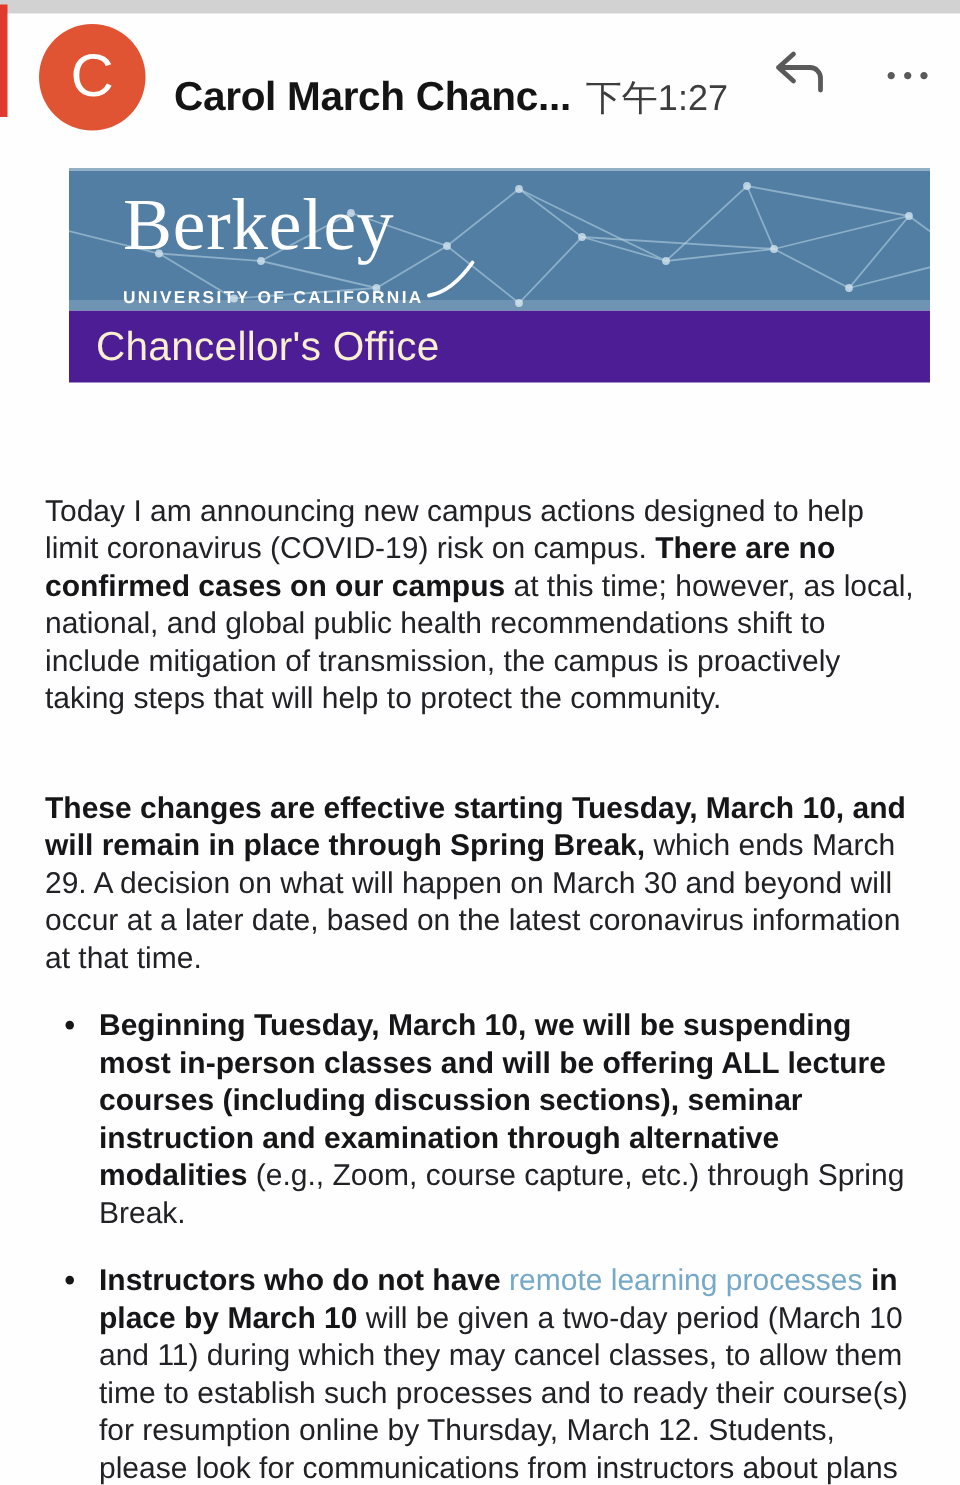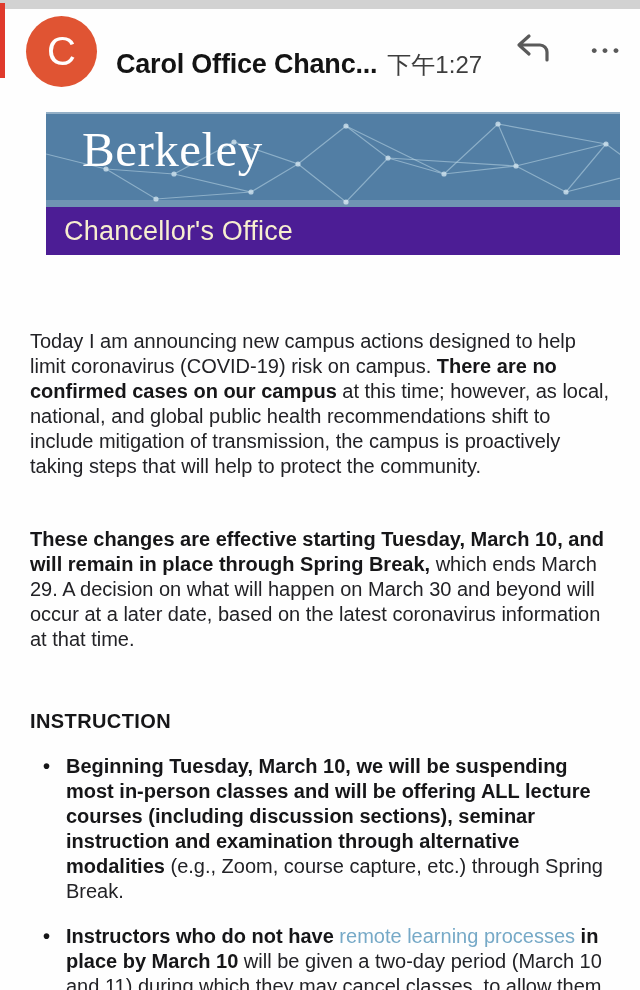--- a/index.html
+++ b/index.html
@@ -69,21 +69,21 @@
 
 <div class="screen">
   <div class="top-strip"></div>
   <div class="red-strip"></div>
 
   <div class="mail-header">
     <div class="avatar">C</div>
 
     <div class="hdr-text">
       <div class="hdr-row1">
-        <span class="sender">Carol Office Chanc...</span>
+        <span class="sender">Carol March Chanc...</span>
         <span class="time">下午1:27</span>
       </div>
     </div>
 
     <div class="hdr-actions">
       <button class="icon-btn" aria-label="reply">
         <span>
           <svg width="40" height="34" viewBox="0 0 40 34">
             <path d="M16 4 L6 13 L16 22 M6 13 H27 a7 7 0 0 1 7 7 v8" fill="none" stroke="#5a5a5a" stroke-width="3.2" stroke-linecap="round" stroke-linejoin="round"></path>
           </svg>
@@ -124,33 +124,40 @@
           <circle cx="520" cy="78" r="2.6"></circle>
             <circle cx="560" cy="30" r="2.6"></circle>
           <circle cx="598" cy="58" r="2.6"></circle>
             <circle cx="60" cy="55" r="2.6"></circle>
           <circle cx="110" cy="85" r="2.6"></circle>
         </g>
       </svg>
       <div class="bottom-glow"></div>
       <div class="wordmark">
         <div class="wordmark-main">Berkeley</div>
+        <div class="wordmark-subrow">
+          <span class="wordmark-sub">UNIVERSITY OF CALIFORNIA</span>
+          <span class="swoosh">
+            <svg width="34" height="26" viewBox="0 0 34 26">
+              <path d="M2 24 C 14 22, 24 12, 31 2" fill="none" stroke="#ffffff" stroke-width="2.6" stroke-linecap="round"></path>
+            </svg>
+          </span>
+        </div>
       </div>
     </div>
     <div class="banner-gold">
       <span class="office-label">Chancellor's Office</span>
     </div>
   </div>
 
   <div class="mail-body">
     <p><span>Today I am announcing new campus actions designed to help limit coronavirus (COVID-19) risk on campus. </span><b>There are no confirmed cases on our campus</b><span> at this time; however, as local, national, and global public health recommendations shift to include mitigation of transmission, the campus is proactively taking steps that will help to protect the community.</span></p>
 
     <p><b>These changes are effective starting Tuesday, March 10, and will remain in place through Spring Break,</b><span> which ends March 29. A decision on what will happen on March 30 and beyond will occur at a later date, based on the latest coronavirus information at that time.</span></p>
 
-    <div class="section-heading">INSTRUCTION</div>
 
     <ul class="points">
       <li><b>Beginning Tuesday, March 10, we will be suspending most in-person classes and will be offering ALL lecture courses (including discussion sections),  seminar instruction and examination through alternative modalities</b><span> (e.g., Zoom, course capture, etc.) through Spring Break.</span></li>
 
       <li><b>Instructors who do not have </b><a class="body-link">remote learning processes</a><b> in place by March 10</b><span> will be given a two-day period (March 10 and 11) during which they may cancel classes, to allow them time to establish such processes and to ready their course(s) for resumption online by Thursday, March 12. Students, please look for communications from instructors about plans for individual courses.</span></li>
 
     </ul>
   </div>
 </div>
 

